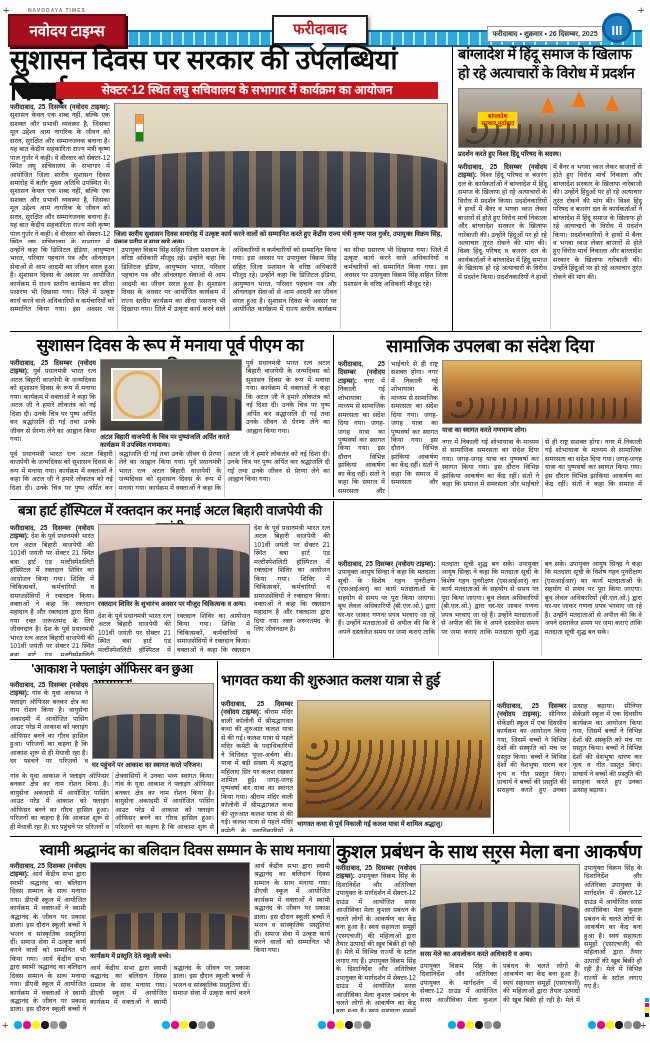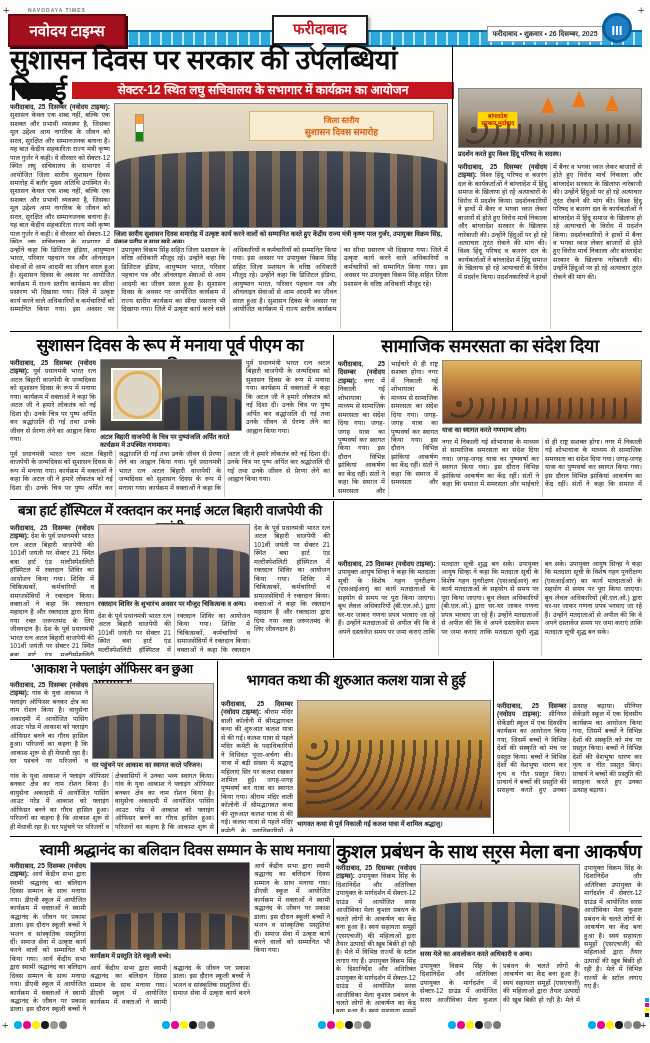--- a/index.html
+++ b/index.html
@@ -76,37 +76,34 @@
   <div class="abs brandmini" style="left:28px;top:7px">NAVODAYA TIMES</div>
   <div class="abs bluestrip" style="left:8px;top:30px;width:634px;height:13px"></div>
   <div class="abs badge" style="left:272px;top:15px;width:92px;height:26px">फरीदाबाद</div>
   <div class="abs logo" style="left:8px;top:14px;width:114px;height:29px">नवोदय टाइम्स</div>
   <div class="abs badge-pointer" style="left:312px;top:42px"></div>
   <div class="abs datebox" style="left:487px;top:26px;width:114px;height:14px">फरीदाबाद • शुक्रवार • 26 दिसम्बर, 2025</div>
   <div class="abs pagecircle" style="left:602px;top:13px">III</div>
 
   <div class="abs hl" style="left:10px;top:45px;width:432px;font-size:27px;line-height:31px">सुशासन दिवस पर सरकार की उपलब्धियां गिनाई</div>
   <div class="abs wedge" style="left:10px;top:83px;width:46px;height:16px;clip-path:polygon(0 0,100% 0,100% 100%,28% 100%)"></div>
-  <div class="abs subbar" style="left:72px;top:82px;width:382px;height:17px">सेक्टर-12 स्थित लघु सचिवालय के सभागार में कार्यक्रम का आयोजन</div>
+  <div class="abs subbar" style="left:56px;top:82px;width:382px;height:17px">सेक्टर-12 स्थित लघु सचिवालय के सभागार में कार्यक्रम का आयोजन</div>
   <div class="abs body" style="left:10px;top:103px;width:100px;height:140px">
     <b>फरीदाबाद, 25 दिसम्बर (नवोदय टाइम्स):</b>
     <span>सुशासन केवल एक शब्द नहीं, बल्कि एक सशक्त और प्रभावी व्यवस्था है, जिसका मूल उद्देश्य आम नागरिक के जीवन को सरल, सुरक्षित और सम्मानजनक बनाना है। यह बात केंद्रीय सहकारिता राज्य मंत्री कृष्ण पाल गुर्जर ने कही। वे वीरवार को सेक्टर-12 स्थित लघु सचिवालय के सभागार में आयोजित जिला स्तरीय सुशासन दिवस समारोह में बतौर मुख्य अतिथि उपस्थित थे। सुशासन केवल एक शब्द नहीं, बल्कि एक सशक्त और प्रभावी व्यवस्था है, जिसका मूल उद्देश्य आम नागरिक के जीवन को सरल, सुरक्षित और सम्मानजनक बनाना है। यह बात केंद्रीय सहकारिता राज्य मंत्री कृष्ण पाल गुर्जर ने कही। वे वीरवार को सेक्टर-12 स्थित लघु सचिवालय के सभागार में आयोजित जिला स्तरीय सुशासन दिवस समारोह में बतौर मुख्य अतिथि उपस्थित थे।</span>
   </div>
   <div class="abs photo ph-main" style="left:114px;top:103px;width:334px;height:125px">
     <span class="flag"></span>
-    <div class="ph-banner">
-      <div class="l1">जिला स्तरीय</div>
-      <div class="l2">सुशासन दिवस समारोह</div>
-    </div>
     <div class="people"></div>
   </div>
   <div class="abs cap" style="left:114px;top:230px;width:334px;height:13px">जिला स्तरीय सुशासन दिवस समारोह में उत्कृष्ट कार्य करने वालों को सम्मानित करते हुए केंद्रीय राज्य मंत्री कृष्ण पाल गुर्जर, उपायुक्त विक्रम सिंह, पंकज प्रदीप व साथ खड़े अन्य।</div>
   <div class="abs body cols4" style="left:10px;top:246px;width:438px;height:83px">उन्होंने कहा कि डिजिटल इंडिया, आयुष्मान भारत, परिवार पहचान पत्र और ऑनलाइन सेवाओं से आम आदमी का जीवन सरल हुआ है। सुशासन दिवस के अवसर पर आयोजित कार्यक्रम में राज्य स्तरीय कार्यक्रम का सीधा प्रसारण भी दिखाया गया। जिले में उत्कृष्ट कार्य करने वाले अधिकारियों व कर्मचारियों को सम्मानित किया गया। इस अवसर पर उपायुक्त विक्रम सिंह सहित जिला प्रशासन के वरिष्ठ अधिकारी मौजूद रहे। उन्होंने कहा कि डिजिटल इंडिया, आयुष्मान भारत, परिवार पहचान पत्र और ऑनलाइन सेवाओं से आम आदमी का जीवन सरल हुआ है। सुशासन दिवस के अवसर पर आयोजित कार्यक्रम में राज्य स्तरीय कार्यक्रम का सीधा प्रसारण भी दिखाया गया। जिले में उत्कृष्ट कार्य करने वाले अधिकारियों व कर्मचारियों को सम्मानित किया गया। इस अवसर पर उपायुक्त विक्रम सिंह सहित जिला प्रशासन के वरिष्ठ अधिकारी मौजूद रहे। उन्होंने कहा कि डिजिटल इंडिया, आयुष्मान भारत, परिवार पहचान पत्र और ऑनलाइन सेवाओं से आम आदमी का जीवन सरल हुआ है। सुशासन दिवस के अवसर पर आयोजित कार्यक्रम में राज्य स्तरीय कार्यक्रम का सीधा प्रसारण भी दिखाया गया। जिले में उत्कृष्ट कार्य करने वाले अधिकारियों व कर्मचारियों को सम्मानित किया गया। इस अवसर पर उपायुक्त विक्रम सिंह सहित जिला प्रशासन के वरिष्ठ अधिकारी मौजूद रहे।</div>
   <div class="abs vr" style="left:452px;top:45px;height:286px"></div>
 
+  <div class="abs hl" style="left:458px;top:45px;width:184px;font-size:14.5px;line-height:19px">बांग्लादेश में हिंदू समाज के खिलाफ हो रहे अत्याचारों के विरोध में प्रदर्शन</div>
   <div class="abs photo ph-protest" style="left:458px;top:88px;width:184px;height:60px">
     <span class="flagtri" style="left:62%;top:4%"></span>
     <span class="flagtri" style="left:80%;top:10%"></span>
     <span class="flagtri" style="left:45%;top:14%"></span>
     <div class="sign">
       <div>बांग्लादेश</div>
       <div>सरकार मुर्दाबाद</div>
     </div>
     <div class="dots"></div>
   </div>
@@ -126,21 +123,21 @@
   <div class="abs photo ph-atal" style="left:100px;top:359px;width:142px;height:72px">
     <div class="portrait"></div>
     <div class="garland"></div>
     <div class="people" style="height:48%;left:45%"></div>
   </div>
   <div class="abs cap" style="left:100px;top:433px;width:142px;height:14px">अटल बिहारी वाजपेयी के चित्र पर पुष्पांजलि अर्पित करते कार्यक्रम में उपस्थित गणमान्य।</div>
   <div class="abs body" style="left:246px;top:359px;width:84px;height:88px">पूर्व प्रधानमंत्री भारत रत्न अटल बिहारी वाजपेयी के जन्मदिवस को सुशासन दिवस के रूप में मनाया गया। कार्यक्रम में वक्ताओं ने कहा कि अटल जी ने हमारे लोकतंत्र को नई दिशा दी। उनके चित्र पर पुष्प अर्पित कर श्रद्धांजलि दी गई तथा उनके जीवन से प्रेरणा लेने का आह्वान किया गया।</div>
   <div class="abs body cols3" style="left:10px;top:450px;width:320px;height:47px">पूर्व प्रधानमंत्री भारत रत्न अटल बिहारी वाजपेयी के जन्मदिवस को सुशासन दिवस के रूप में मनाया गया। कार्यक्रम में वक्ताओं ने कहा कि अटल जी ने हमारे लोकतंत्र को नई दिशा दी। उनके चित्र पर पुष्प अर्पित कर श्रद्धांजलि दी गई तथा उनके जीवन से प्रेरणा लेने का आह्वान किया गया। पूर्व प्रधानमंत्री भारत रत्न अटल बिहारी वाजपेयी के जन्मदिवस को सुशासन दिवस के रूप में मनाया गया। कार्यक्रम में वक्ताओं ने कहा कि अटल जी ने हमारे लोकतंत्र को नई दिशा दी। उनके चित्र पर पुष्प अर्पित कर श्रद्धांजलि दी गई तथा उनके जीवन से प्रेरणा लेने का आह्वान किया गया।</div>
 
   <div class="abs vr" style="left:333px;top:335px;height:162px"></div>
-  <div class="abs hl" style="left:338px;top:335px;width:304px;font-size:18px;line-height:22px;text-align:center">सामाजिक समरसता का संदेश दिया</div>
+  <div class="abs hl" style="left:338px;top:335px;width:304px;font-size:18px;line-height:22px;text-align:center">सामाजिक उपलबा का संदेश दिया</div>
   <div class="abs body cols2" style="left:338px;top:360px;width:100px;height:137px">
     <b>फरीदाबाद, 25 दिसम्बर (नवोदय टाइम्स):</b>
     <span>नगर में निकाली गई शोभायात्रा के माध्यम से सामाजिक समरसता का संदेश दिया गया। जगह-जगह यात्रा का पुष्पवर्षा कर स्वागत किया गया। इस दौरान विभिन्न झांकियां आकर्षण का केंद्र रहीं। संतों ने कहा कि समाज में समरसता और भाईचारे से ही राष्ट्र सशक्त होगा। नगर में निकाली गई शोभायात्रा के माध्यम से सामाजिक समरसता का संदेश दिया गया। जगह-जगह यात्रा का पुष्पवर्षा कर स्वागत किया गया। इस दौरान विभिन्न झांकियां आकर्षण का केंद्र रहीं। संतों ने कहा कि समाज में समरसता और भाईचारे से ही राष्ट्र सशक्त होगा।</span>
   </div>
   <div class="abs photo ph-yatra" style="left:442px;top:360px;width:200px;height:64px">
     <div class="dots"></div>
   </div>
   <div class="abs cap" style="left:442px;top:426px;width:200px;height:10px">यात्रा का स्वागत करते गणमान्य लोग।</div>
   <div class="abs body cols2" style="left:442px;top:438px;width:200px;height:59px">नगर में निकाली गई शोभायात्रा के माध्यम से सामाजिक समरसता का संदेश दिया गया। जगह-जगह यात्रा का पुष्पवर्षा कर स्वागत किया गया। इस दौरान विभिन्न झांकियां आकर्षण का केंद्र रहीं। संतों ने कहा कि समाज में समरसता और भाईचारे से ही राष्ट्र सशक्त होगा। नगर में निकाली गई शोभायात्रा के माध्यम से सामाजिक समरसता का संदेश दिया गया। जगह-जगह यात्रा का पुष्पवर्षा कर स्वागत किया गया। इस दौरान विभिन्न झांकियां आकर्षण का केंद्र रहीं। संतों ने कहा कि समाज में समरसता और भाईचारे से ही राष्ट्र सशक्त होगा।</div>
 
@@ -171,21 +168,21 @@
     <b>फरीदाबाद, 25 दिसम्बर (नवोदय टाइम्स):</b>
     <span>गांव के युवा आकाश ने फ्लाइंग ऑफिसर बनकर क्षेत्र का नाम रोशन किया है। वायुसेना अकादमी में आयोजित पासिंग आउट परेड में आकाश को फ्लाइंग ऑफिसर बनने का गौरव हासिल हुआ। परिजनों का कहना है कि आकाश शुरू से ही मेधावी रहा है। घर पहुंचने पर परिजनों व क्षेत्रवासियों ने उनका भव्य स्वागत किया।</span>
   </div>
   <div class="abs photo ph-flying" style="left:92px;top:683px;width:122px;height:76px">
     <div class="people" style="height:60%"></div>
   </div>
   <div class="abs cap" style="left:92px;top:761px;width:122px;height:9px">घर पहुंचने पर आकाश का स्वागत करते परिजन।</div>
   <div class="abs body cols2" style="left:10px;top:772px;width:204px;height:60px">गांव के युवा आकाश ने फ्लाइंग ऑफिसर बनकर क्षेत्र का नाम रोशन किया है। वायुसेना अकादमी में आयोजित पासिंग आउट परेड में आकाश को फ्लाइंग ऑफिसर बनने का गौरव हासिल हुआ। परिजनों का कहना है कि आकाश शुरू से ही मेधावी रहा है। घर पहुंचने पर परिजनों व क्षेत्रवासियों ने उनका भव्य स्वागत किया। गांव के युवा आकाश ने फ्लाइंग ऑफिसर बनकर क्षेत्र का नाम रोशन किया है। वायुसेना अकादमी में आयोजित पासिंग आउट परेड में आकाश को फ्लाइंग ऑफिसर बनने का गौरव हासिल हुआ। परिजनों का कहना है कि आकाश शुरू से ही मेधावी रहा है। घर पहुंचने पर परिजनों व क्षेत्रवासियों ने उनका भव्य स्वागत किया।</div>
 
   <div class="abs vr" style="left:217px;top:661px;height:173px"></div>
-  <div class="abs hl" style="left:221px;top:666px;width:270px;font-size:14.5px;line-height:28px;text-align:center;white-space:nowrap">भागवत कथा की शुरुआत कलश यात्रा से हुई</div>
+  <div class="abs hl" style="left:221px;top:666px;width:270px;font-size:14.5px;line-height:28px;white-space:nowrap">भागवत कथा की शुरुआत कलश यात्रा से हुई</div>
   <div class="abs body" style="left:221px;top:700px;width:72px;height:132px">
     <b>फरीदाबाद, 25 दिसम्बर (नवोदय टाइम्स):</b>
     <span>श्रीराम मंदिर वाली कॉलोनी में श्रीमद्भागवत कथा की शुरुआत कलश यात्रा से की गई। कलश यात्रा से पहले मंदिर कमेटी के पदाधिकारियों ने विधिवत पूजा-अर्चना की। यात्रा में बड़ी संख्या में श्रद्धालु महिलाएं सिर पर कलश रखकर शामिल हुईं। जगह-जगह पुष्पवर्षा कर यात्रा का स्वागत किया गया। श्रीराम मंदिर वाली कॉलोनी में श्रीमद्भागवत कथा की शुरुआत कलश यात्रा से की गई। कलश यात्रा से पहले मंदिर कमेटी के पदाधिकारियों ने विधिवत पूजा-अर्चना की। यात्रा में बड़ी संख्या में श्रद्धालु महिलाएं सिर पर कलश रखकर शामिल हुईं। जगह-जगह पुष्पवर्षा कर यात्रा का स्वागत किया गया।</span>
   </div>
   <div class="abs photo ph-crowd" style="left:297px;top:700px;width:194px;height:118px">
     <div class="dots" style="height:60%"></div>
   </div>
   <div class="abs cap" style="left:297px;top:820px;width:194px;height:12px">भागवत कथा से पूर्व निकाली गई कलश यात्रा में शामिल श्रद्धालु।</div>
 
   <div class="abs vr" style="left:493px;top:661px;height:173px"></div>

